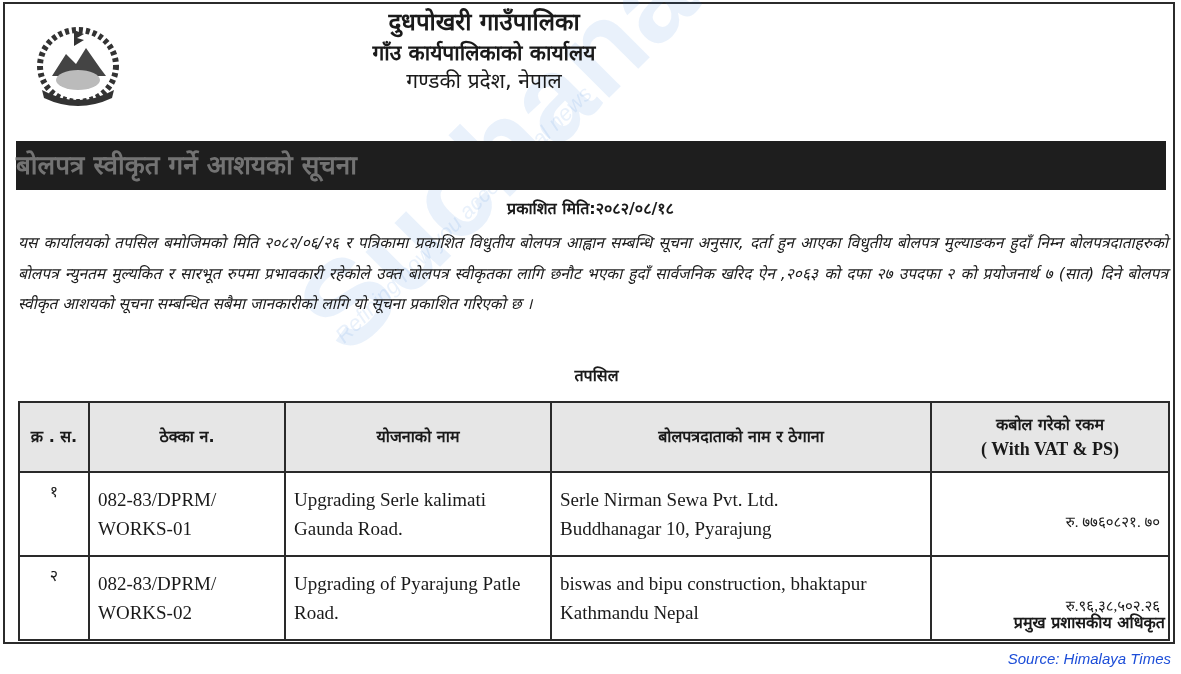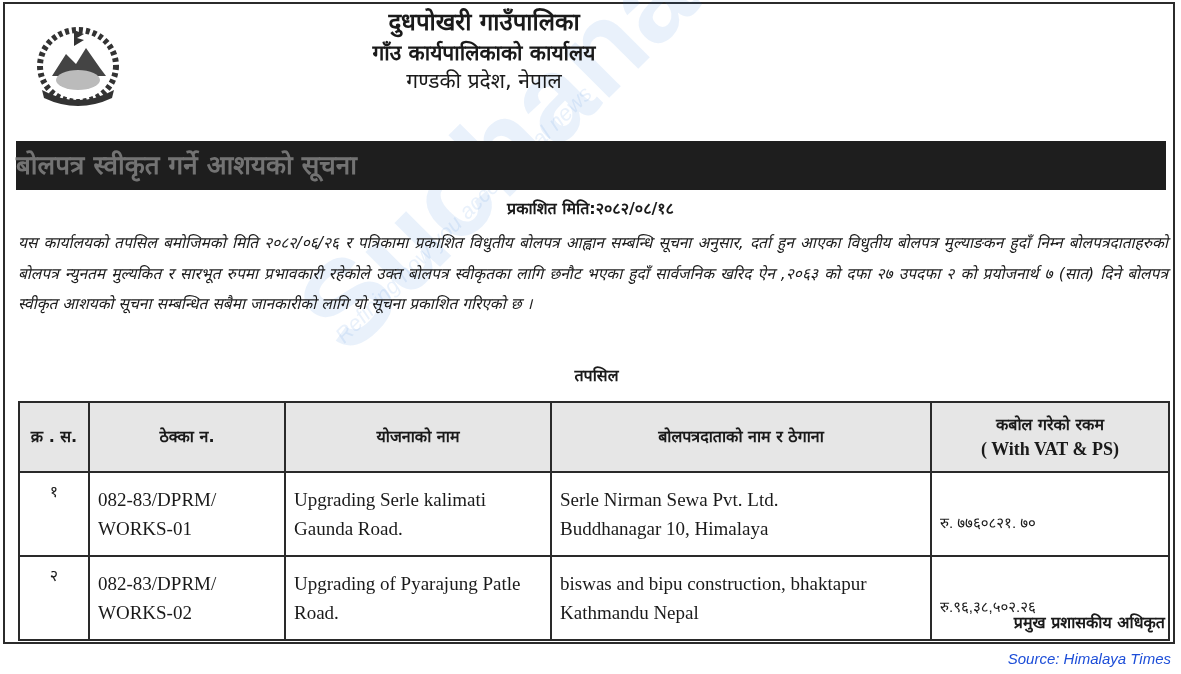--- a/index.html
+++ b/index.html
@@ -66,21 +66,21 @@
     background: #e6e6e6; height: 66px;
     font-family: "DejaVu Sans", sans-serif; font-weight: bold; font-size: 16px; line-height: 24px;
     text-align: center;
   }
   table.tender th .en { font-family: "Liberation Serif", serif; font-size: 18px; }
   table.tender td {
     height: 66px; font-family: "Liberation Serif", serif; font-size: 19px; line-height: 29px;
     padding: 0 8px; text-align: left;
   }
   table.tender td.sn { text-align: center; font-family: "DejaVu Sans", sans-serif; font-size: 16px; vertical-align: top; padding-top: 4px; }
-  table.tender td.amt { font-family: Liberation Sans, sans-serif; font-size: 15px; text-align: left; padding-top: 16px; }
+  table.tender td.amt { font-family: Liberation Serif, serif; font-size: 15px; text-align: right; padding-top: 16px; }
   .signature {
     position: absolute; right: 16px; top: 610px;
     font-family: "DejaVu Sans", sans-serif; font-weight: bold; font-size: 16px; line-height: 26px;
   }
   .source {
     position: absolute; right: 10px; top: 650px;
     font-family: "Liberation Sans", sans-serif; font-style: italic; font-size: 15px; color: #1d4ed8;
   }
 </style>
 </head>
@@ -139,21 +139,21 @@
       <td>
         <div>082-83/DPRM/</div>
         <div>WORKS-01</div>
       </td>
       <td>
         <div>Upgrading Serle kalimati</div>
         <div>Gaunda Road.</div>
       </td>
       <td>
         <div>Serle Nirman Sewa Pvt. Ltd.</div>
-        <div>Buddhanagar 10, Himalaya</div>
+        <div>Buddhanagar 10, Pyarajung</div>
       </td>
       <td class="amt">रु. ७७६०८२१. ७०</td>
     </tr>
     <tr>
       <td class="sn">२</td>
       <td>
         <div>082-83/DPRM/</div>
         <div>WORKS-02</div>
       </td>
       <td>

